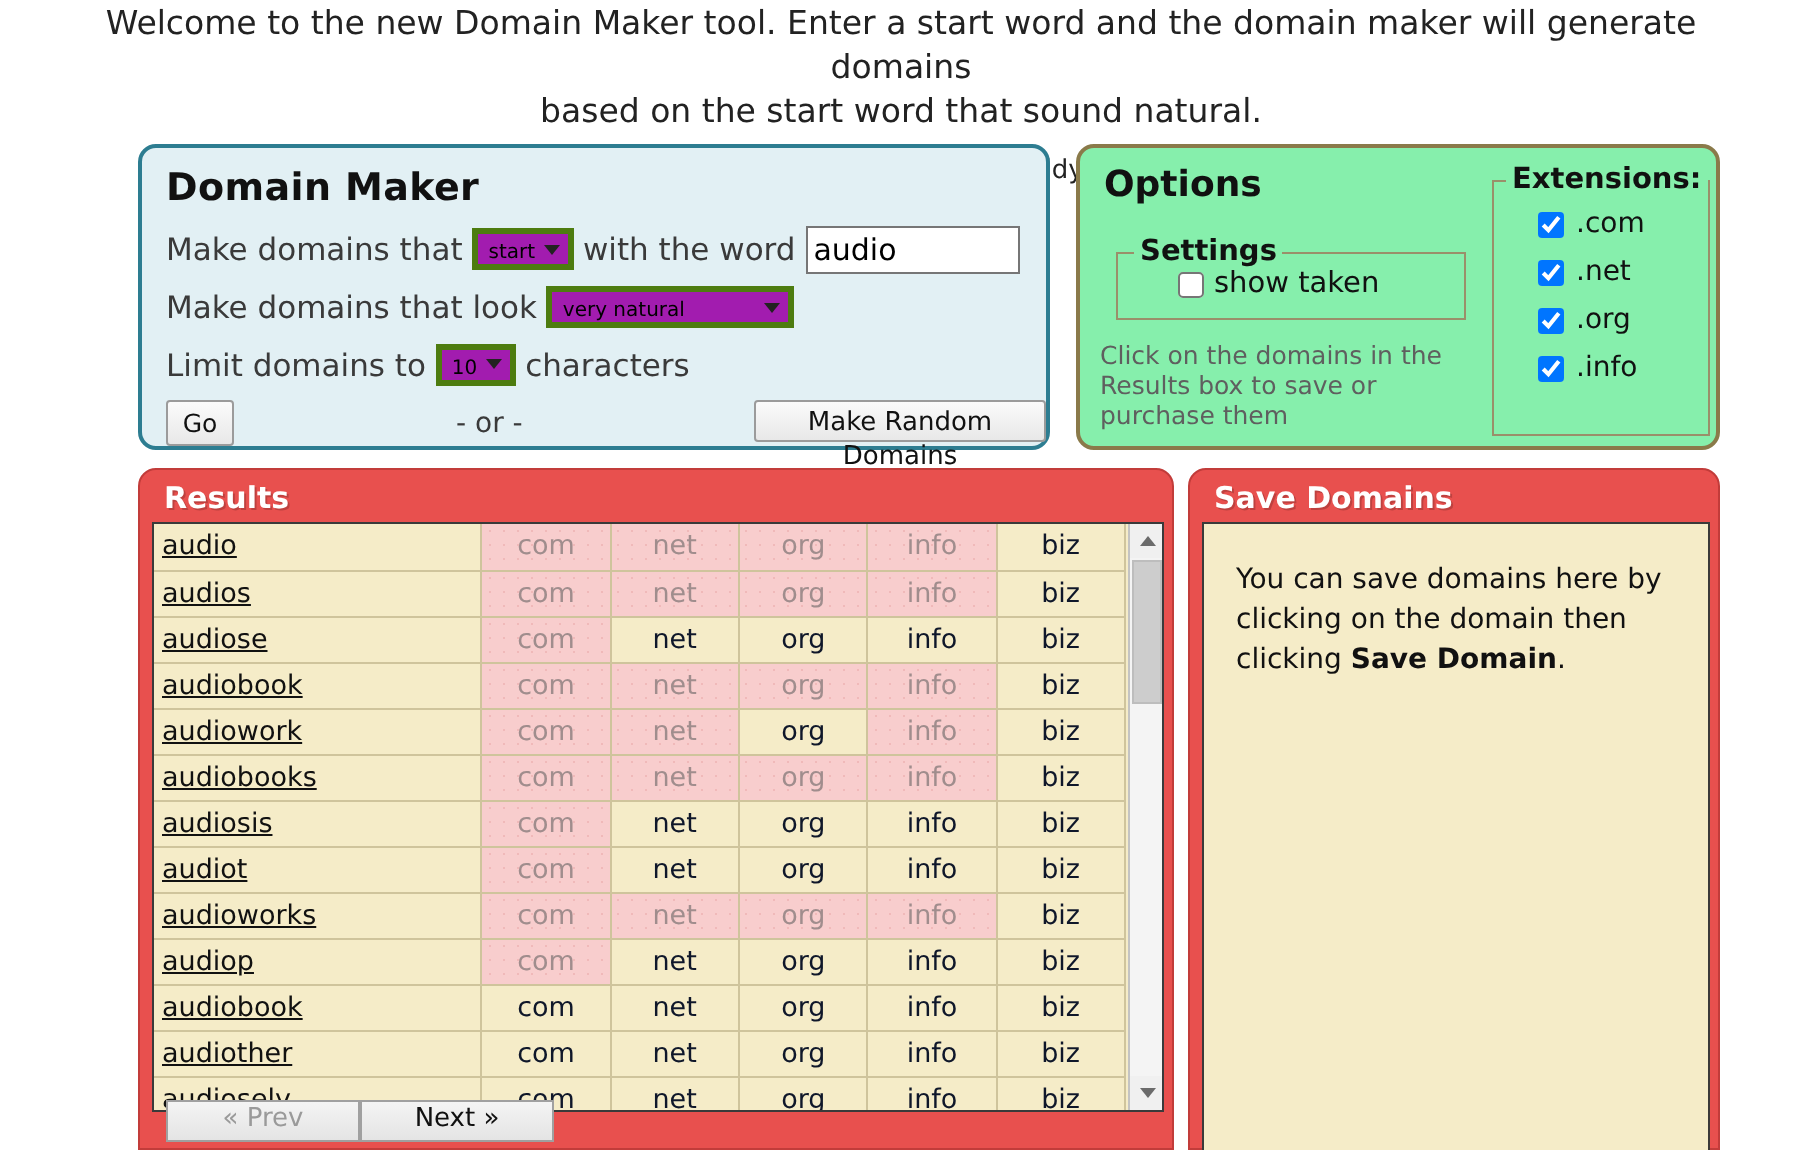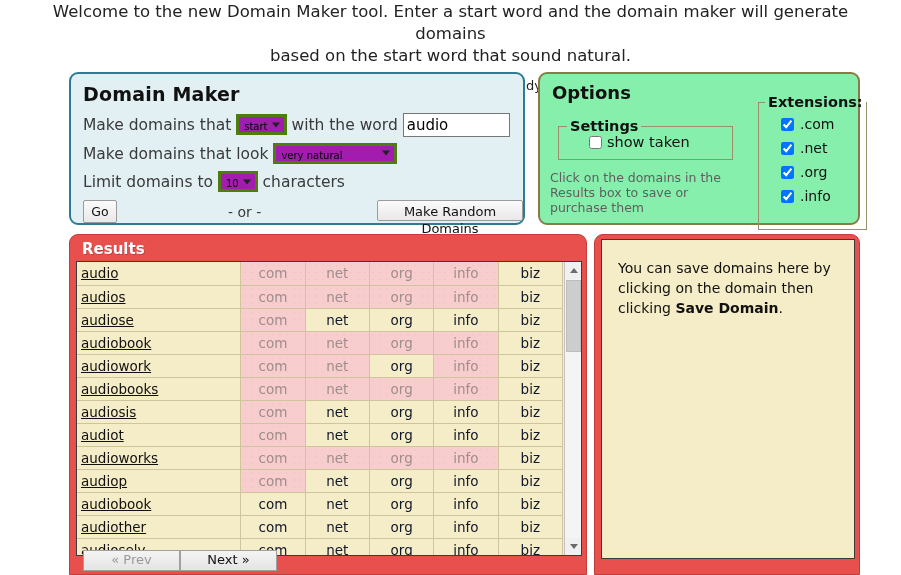--- a/index.html
+++ b/index.html
@@ -180,21 +180,21 @@
     width: 192px;
     font-size: 12.5px;
     line-height: 15px;
     color: #5f5f5f;
   }
   fieldset.ext {
     position: absolute;
     left: 206px; top: 8px;
     width: 102px; height: 136px;
     border: 1px solid #9a8f6a;
-    margin: 12px; padding: 2px 0 0 0;
+    margin: 0; padding: 2px 0 0 0;
   }
   fieldset.ext legend {
     font-size: 14.5px; font-weight: bold; color: #111;
     padding: 0 3px; margin-left: 6px;
   }
   .ext-item {
     display: flex; align-items: center; gap: 6px;
     font-size: 14px; color: #111;
     padding: 2px 0 2px 22px;
     height: 24px;
@@ -544,16 +544,17 @@
         </div>
     </div>
   </div>
   <div class="pager">
     <div class="pg-btn disabled">« Prev</div>
     <div class="pg-btn">Next »</div>
   </div>
 </div>
 
 <div class="save-panel">
+  <div class="panel-hdr">Save Domains</div>
   <div class="save-body">
     <span>You can save domains here by clicking on the domain then clicking </span><b>Save Domain</b><span>.</span>
   </div>
 </div>
 
 </body></html>

